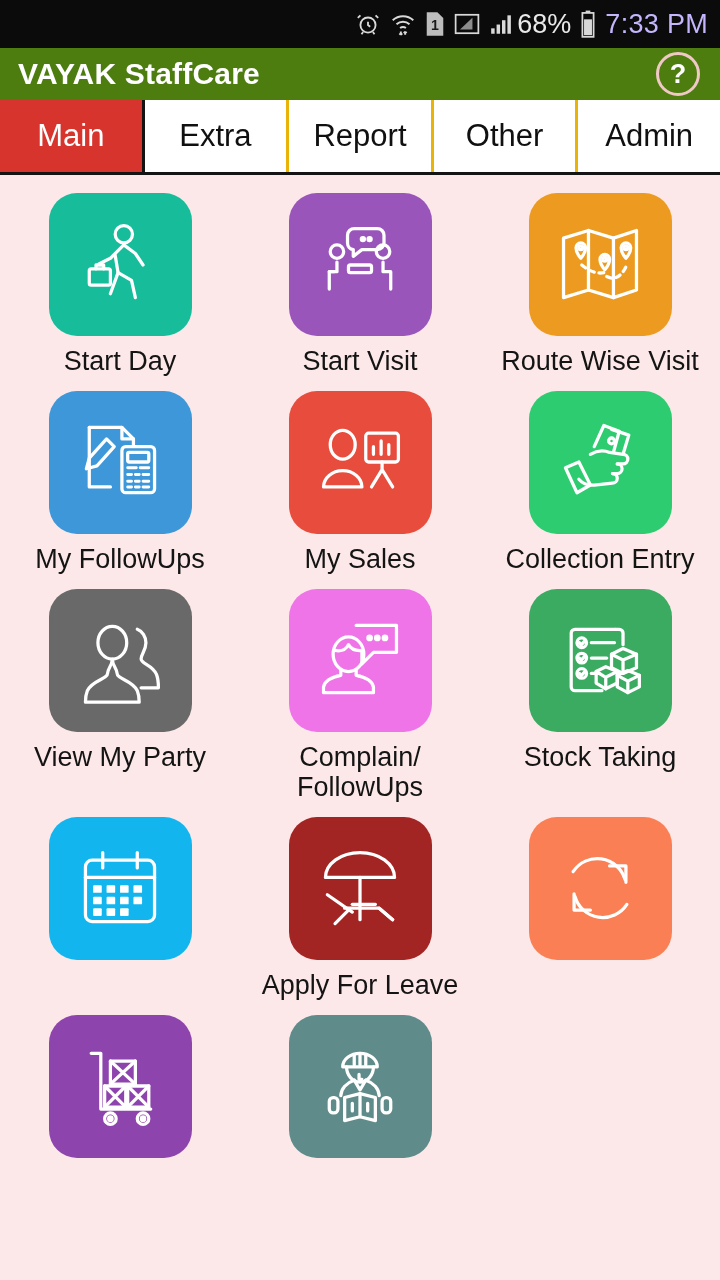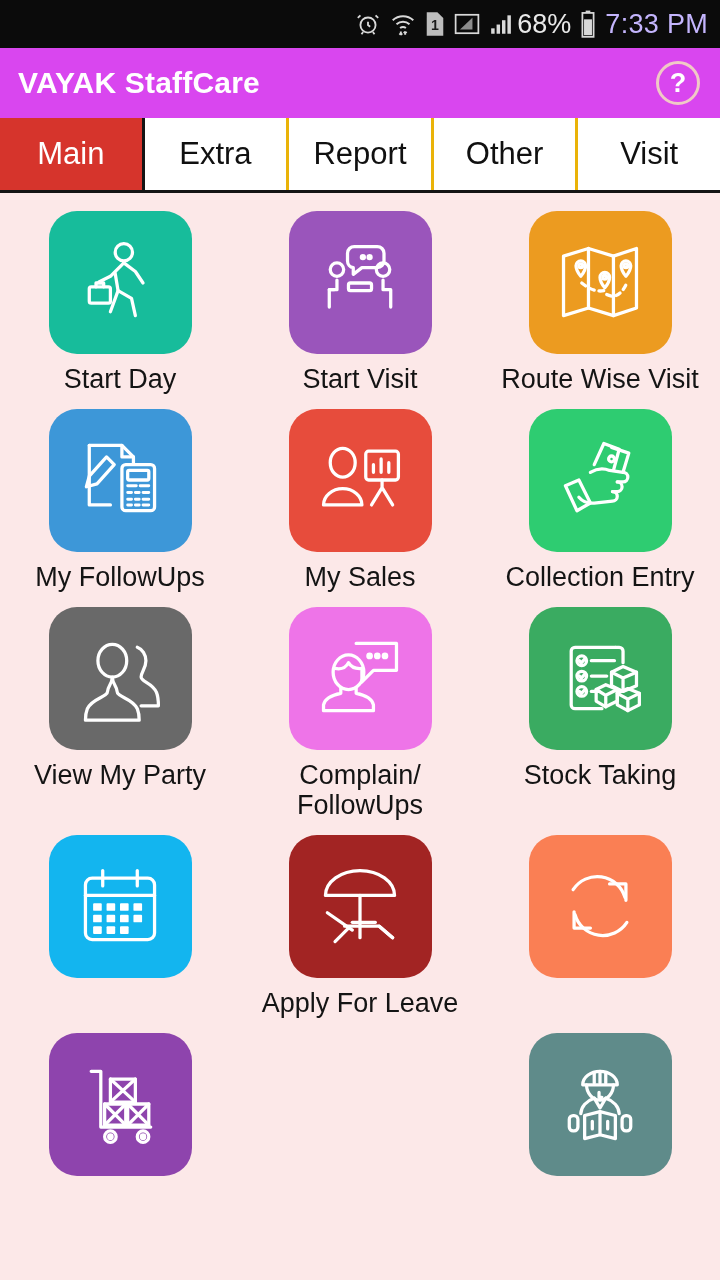--- a/index.html
+++ b/index.html
@@ -43,22 +43,22 @@
     margin-left: 9px;
   }
   .statusbar .batt-pct {
     color: #e9e9e9;
     font-size: 27px;
     margin-left: 2px;
   }
 
   
   .titlebar {
-    height: 70px;
-    background: #d946ef;
+    height: 52px;
+    background: #4d7c0f;
     display: flex;
     align-items: center;
     justify-content: space-between;
     padding: 0 20px 0 18px;
     box-sizing: border-box;
   }
   .app-title {
     color: #ffffff;
     font-size: 30px;
     font-weight: bold;
@@ -102,21 +102,20 @@
     background: #d6342c;
     color: #ffffff;
     border-right-color: #141414;
   }
 
   
   .grid {
     padding: 18px 0 0 0;
     display: flex;
     flex-wrap: wrap;
-    justify-content: space-between;
   }
   .cell {
     width: 240px;
     box-sizing: border-box;
     display: flex;
     flex-direction: column;
     align-items: center;
     margin-bottom: 14px;
   }
   .tile {
@@ -195,21 +194,21 @@
   <div class="titlebar">
     <span class="app-title">VAYAK StaffCare</span>
     <span class="help-btn">?</span>
   </div>
 
   <div class="tabbar">
     <div class="tab active">Main</div>
     <div class="tab">Extra</div>
     <div class="tab">Report</div>
     <div class="tab">Other</div>
-    <div class="tab">Visit</div>
+    <div class="tab">Admin</div>
   </div>
 
   <div class="grid" id="menu-grid">
       <div class="cell">
         <div class="tile" style="background: rgb(23, 188, 155);">
           <svg viewBox="0 0 100 100" width="96" height="96">
             <g fill="none" stroke="#ffffff" stroke-width="3.4" stroke-linecap="round" stroke-linejoin="round">
       <circle cx="54" cy="18" r="9"></circle>
       <path d="M54 29 L40 43 L28 49"></path>
       <path d="M54 29 L66 38 L74 50"></path>

